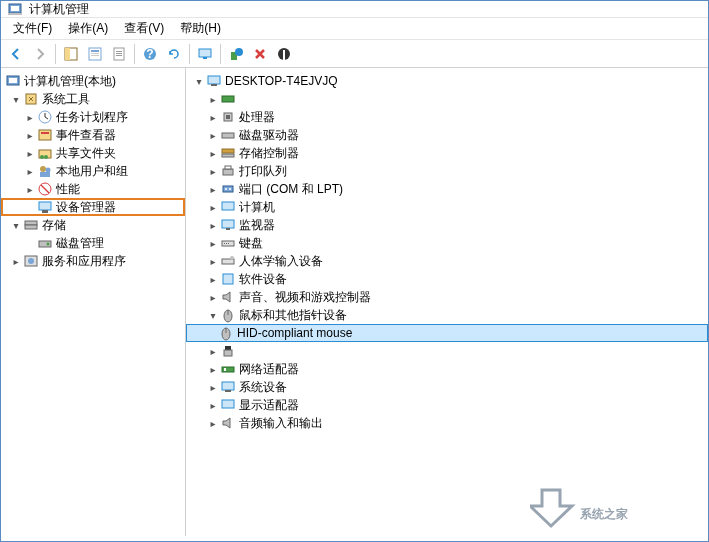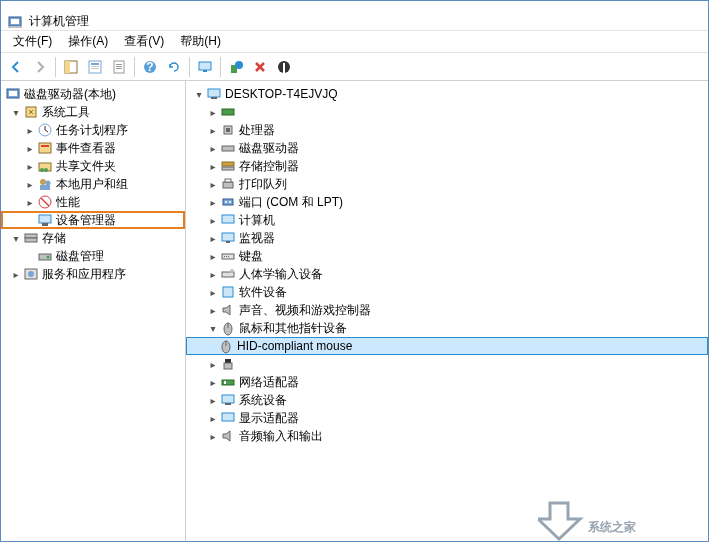--- a/index.html
+++ b/index.html
@@ -1,36 +1,36 @@
 <!DOCTYPE html>
 <html><head>
 <meta charset="utf-8">
 <style>
 * { margin: 0; padding: 0; box-sizing: border-box; font-family: "Microsoft YaHei", "Segoe UI", sans-serif; font-size: 12px; }
 body { background: #fff; width: 709px; height: 542px; border: 1px solid #5a8cc2; overflow: hidden; position: relative; }
-.titlebar { height: 30px; background: #fff; display: flex; align-items: flex-end; padding: 0 6px; border-bottom: 1px solid #e5e5e5; }
+.titlebar { height: 17px; background: #fff; display: flex; align-items: flex-start; padding: 0 6px; border-bottom: 1px solid #e5e5e5; }
 .titlebar .icon { width: 16px; height: 16px; margin-right: 6px; }
 .menubar { height: 22px; display: flex; align-items: center; padding: 0 4px; border-bottom: 1px solid #e5e5e5; }
 .menubar .mi { padding: 2px 8px; cursor: default; }
 .toolbar { height: 28px; display: flex; align-items: center; padding: 0 4px; border-bottom: 1px solid #d0d0d0; gap: 2px; }
 .toolbar .tb { width: 22px; height: 22px; display: flex; align-items: center; justify-content: center; cursor: default; }
 .toolbar .sep { width: 1px; height: 20px; background: #d0d0d0; margin: 0 2px; }
 .panes { display: flex; height: calc(100% - 72px); }
 .left-pane { width: 185px; border-right: 1px solid #d0d0d0; padding: 4px 0; overflow: hidden; }
 .right-pane { flex: 1; padding: 4px 0; position: relative; overflow: hidden; }
 .tree-node { display: flex; align-items: center; height: 18px; padding-right: 4px; white-space: nowrap; cursor: default; }
 .tw { width: 14px; height: 14px; display: flex; align-items: center; justify-content: center; color: #555; font-size: 10px; flex-shrink: 0; }
 .tic { width: 16px; height: 16px; margin-right: 3px; flex-shrink: 0; }
 .tree-node.hl { background: #cce8ff; outline: 1px solid #2a8dd4; outline-offset: -1px; }
 .tree-node.box-orange { box-shadow: 0 0 0 2px #e67e22 inset; }
 .ctxmenu { position: absolute; background: #f0f0f0; border: 1px solid #a0a0a0; box-shadow: 2px 2px 3px rgba(0,0,0,0.25); min-width: 180px; padding: 2px; }
 .ctxmenu .mi { padding: 4px 20px 4px 28px; cursor: default; }
 .ctxmenu .msep { height: 1px; background: #c0c0c0; margin: 3px 2px; }
 .ctxmenu .mi.box-orange { box-shadow: 0 0 0 2px #e67e22 inset; }
-.watermark { position: absolute; right: 0; bottom: 4px; z-index: 0; opacity: 0.9; }
+.watermark { position: absolute; right: 8px; bottom: 4px; z-index: 0; opacity: 0.9; }
 svg { display: block; }
 </style>
 </head>
 <body>
 
 <div class="titlebar">
   <span class="icon">
     <svg width="16" height="16">
         <rect x="2" y="3" width="12" height="9" fill="#7aa5d6" stroke="#2a5a8c"></rect>
         <rect x="4" y="5" width="8" height="5" fill="#fff"></rect>
@@ -124,21 +124,21 @@
 <div class="panes">
 
   <div class="left-pane">
     <div class="tree-node" style="padding-left:4px">
       <span class="tic">
           <svg width="16" height="16">
             <rect x="2" y="3" width="12" height="9" fill="#7aa5d6" stroke="#2a5a8c"></rect>
             <rect x="4" y="5" width="8" height="5" fill="#fff"></rect>
           </svg>
         </span>
-      <span>磁盘驱动器(本地)</span>
+      <span>计算机管理(本地)</span>
     </div>
     <div class="tree-node" style="padding-left:8px">
       <span class="tw">▾</span>
       <span class="tic">
           <svg width="16" height="16">
             <rect x="3" y="3" width="10" height="10" fill="#f5d88c" stroke="#8c6e2e"></rect>
             <path d="M6 6 L10 10 M10 6 L6 10" stroke="#8c6e2e"></path>
           </svg>
         </span>
       <span>系统工具</span>

